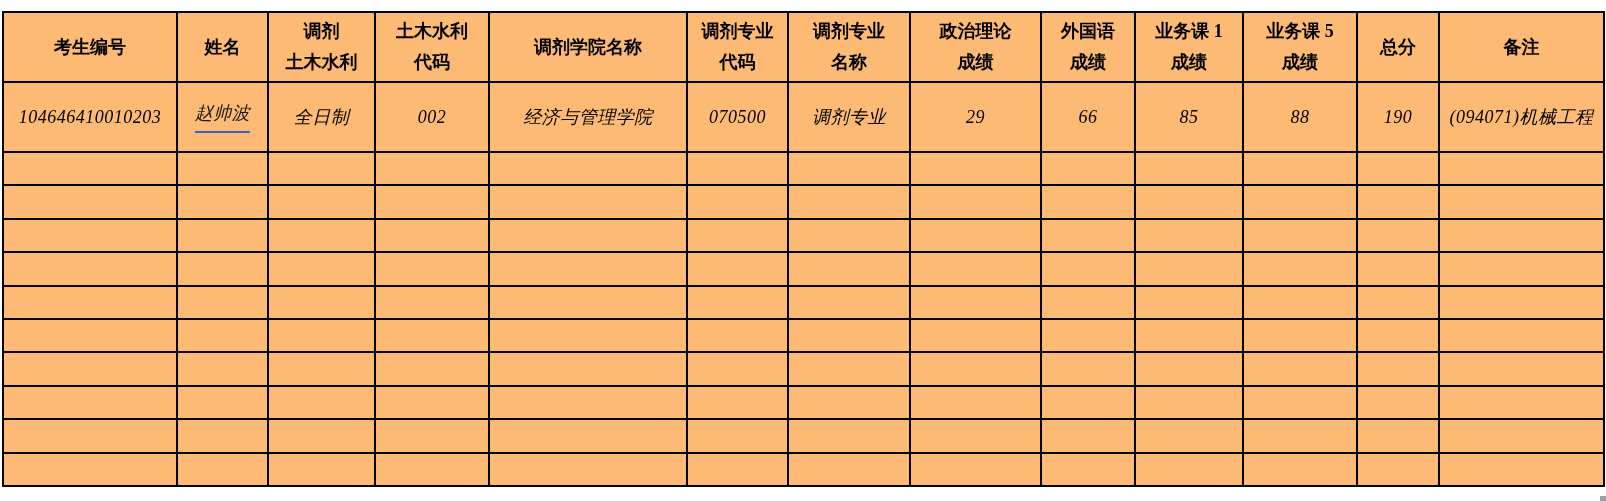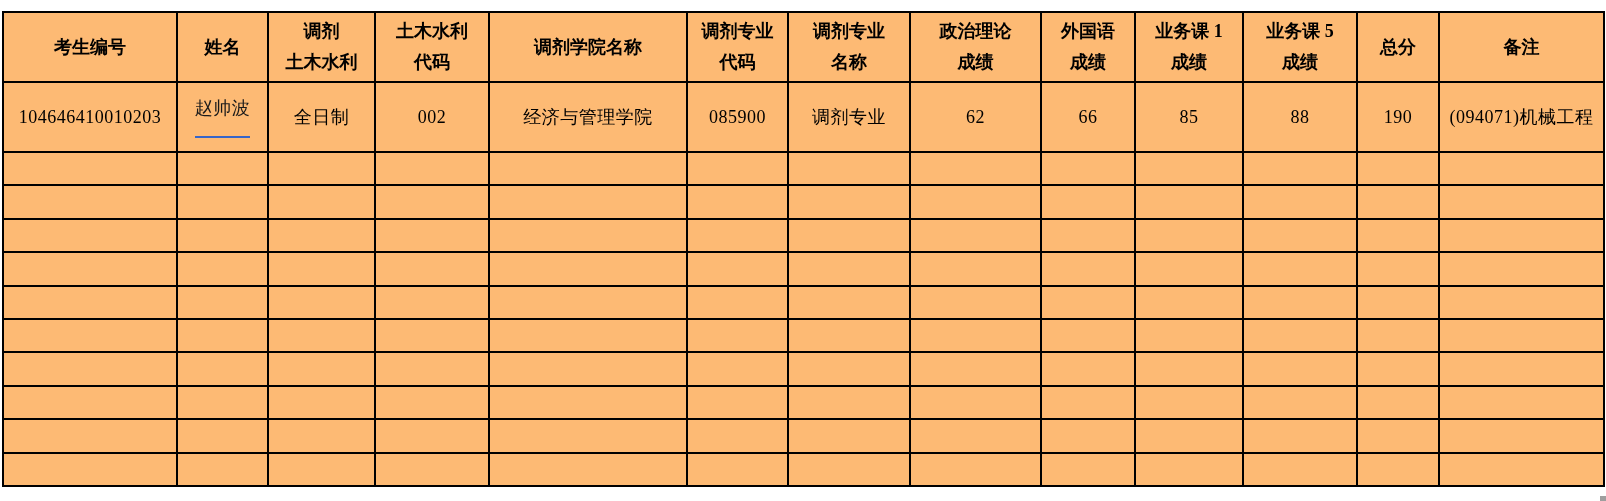--- a/index.html
+++ b/index.html
@@ -38,33 +38,34 @@
   table.score-table th {
     font-weight: bold;
     white-space: pre-line;
     line-height: 31px;
     height: 68px;
   }
   tr.data-row td {
     height: 68px;
     line-height: 24px;
     letter-spacing: 0.5px;
+    font-style: italic;
   }
   tr.empty-row td {
     height: 31.4px;
   }
   td.remark-cell {
     padding: 0 7px;
     line-height: 26px;
   }
   .name-link {
     display: inline-block;
     color: #1a1a1a;
     border-bottom: 2px solid #3565c9;
-    padding-bottom: 16px;
+    padding-bottom: 6px;
     cursor: pointer;
     text-decoration: none;
   }
   .scroll-corner {
     position: absolute;
     right: 0;
     bottom: 0;
     width: 6px;
     height: 5px;
     background: #9e9e9e;
@@ -117,23 +118,23 @@
     </thead>
     <tbody>
       <tr class="data-row">
         <td>104646410010203</td>
         <td>
           <span class="name-link">赵帅波</span>
         </td>
         <td>全日制</td>
         <td>002</td>
         <td>经济与管理学院</td>
-        <td>085900</td>
+        <td>070500</td>
         <td>调剂专业</td>
-        <td>62</td>
+        <td>29</td>
         <td>66</td>
         <td>85</td>
         <td>88</td>
         <td>190</td>
         <td class="remark-cell">(094071)机械工程</td>
       </tr>
 
     <tr class="empty-row">
       <td></td>
       <td></td>

